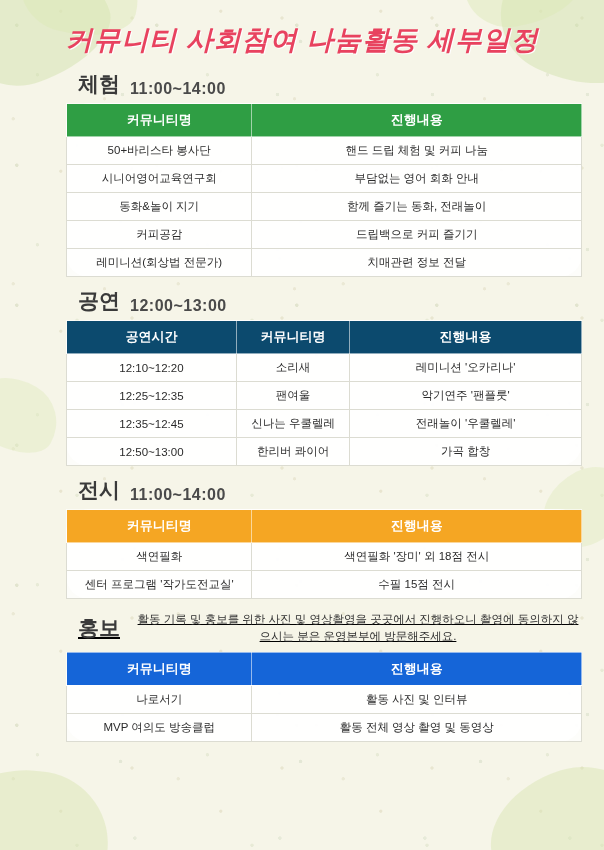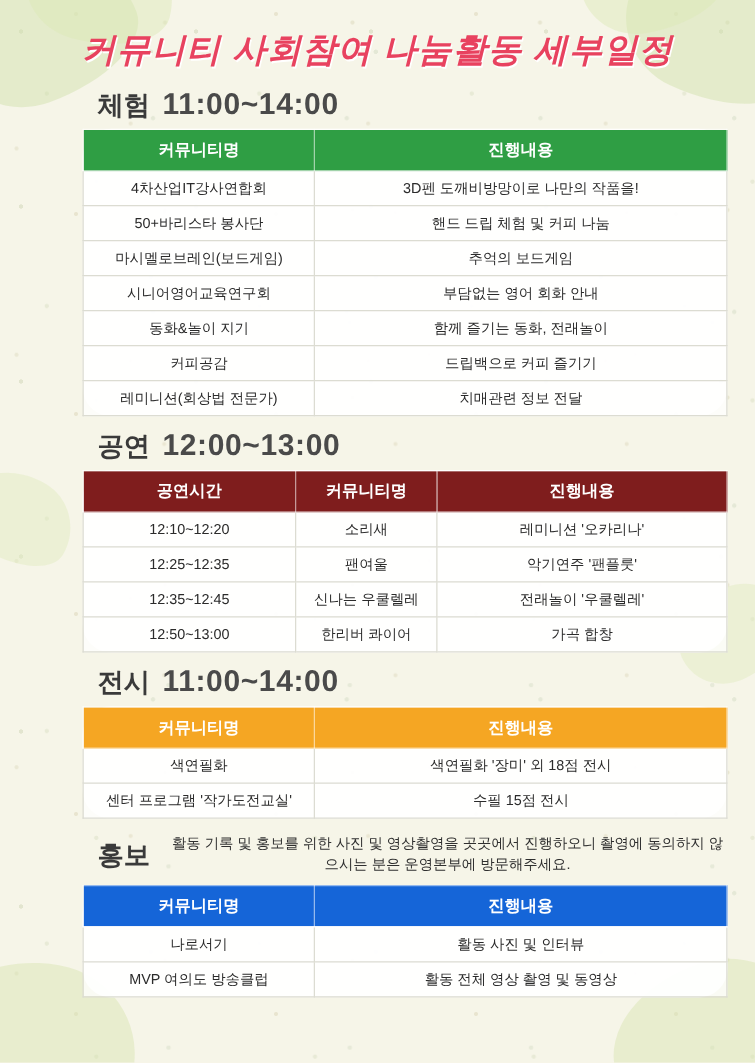--- a/index.html
+++ b/index.html
@@ -84,31 +84,32 @@
     padding: 4px 0 5px 12px;
   }
   .section-label {
     font-size: 21px;
     font-weight: bold;
     color: #3a3a3a;
     letter-spacing: 0px;
     white-space: nowrap;
   }
   .section-time {
-    font-size: 24px;
+    font-size: 16px;
     font-weight: bold;
     color: #4a4a4a;
     letter-spacing: 0.5px;
   }
 
   .promo-head {
     display: flex;
     align-items: center;
     gap: 14px;
     padding: 6px 0 6px 12px;
+    text-decoration: underline;
   }
   .promo-note {
     flex: 1;
     text-align: center;
     font-size: 11.5px;
     color: #2f2f2f;
     line-height: 1.5;
   }
 
   table.sched {
@@ -130,21 +131,21 @@
     font-size: 11.5px;
     color: #2b2b2b;
     padding: 6px 4px;
     text-align: center;
     border: 1px solid #dcdcd2;
     background: rgba(255,255,255,0.78);
   }
 
   
   .th-green  { background: #2f9e44; }
-  .th-pink   { background: #7f1d1d; }
+  .th-pink   { background: #0c4a6e; }
   .th-orange { background: #f5a623; }
   .th-blue   { background: #1565d8; }
 </style>
 </head>
 <body>
 
 <div class="paper-texture"></div>
 <div class="leaf l1"></div>
 <div class="leaf l2"></div>
 <div class="leaf l3"></div>
@@ -169,30 +170,22 @@
           <col style="width:64%">
         </colgroup>
       <thead>
         <tr>
           <th class="th-green">커뮤니티명</th>
           <th class="th-green">진행내용</th>
         </tr>
       </thead>
       <tbody>
         <tr>
-          <td>4차산업IT강사연합회</td>
-          <td>3D펜 도깨비방망이로 나만의 작품을!</td>
-        </tr>
-        <tr>
           <td>50+바리스타 봉사단</td>
           <td>핸드 드립 체험 및 커피 나눔</td>
-        </tr>
-        <tr>
-          <td>마시멜로브레인(보드게임)</td>
-          <td>추억의 보드게임</td>
         </tr>
         <tr>
           <td>시니어영어교육연구회</td>
           <td>부담없는 영어 회화 안내</td>
         </tr>
         <tr>
           <td>동화&amp;놀이 지기</td>
           <td>함께 즐기는 동화, 전래놀이</td>
         </tr>
         <tr>

